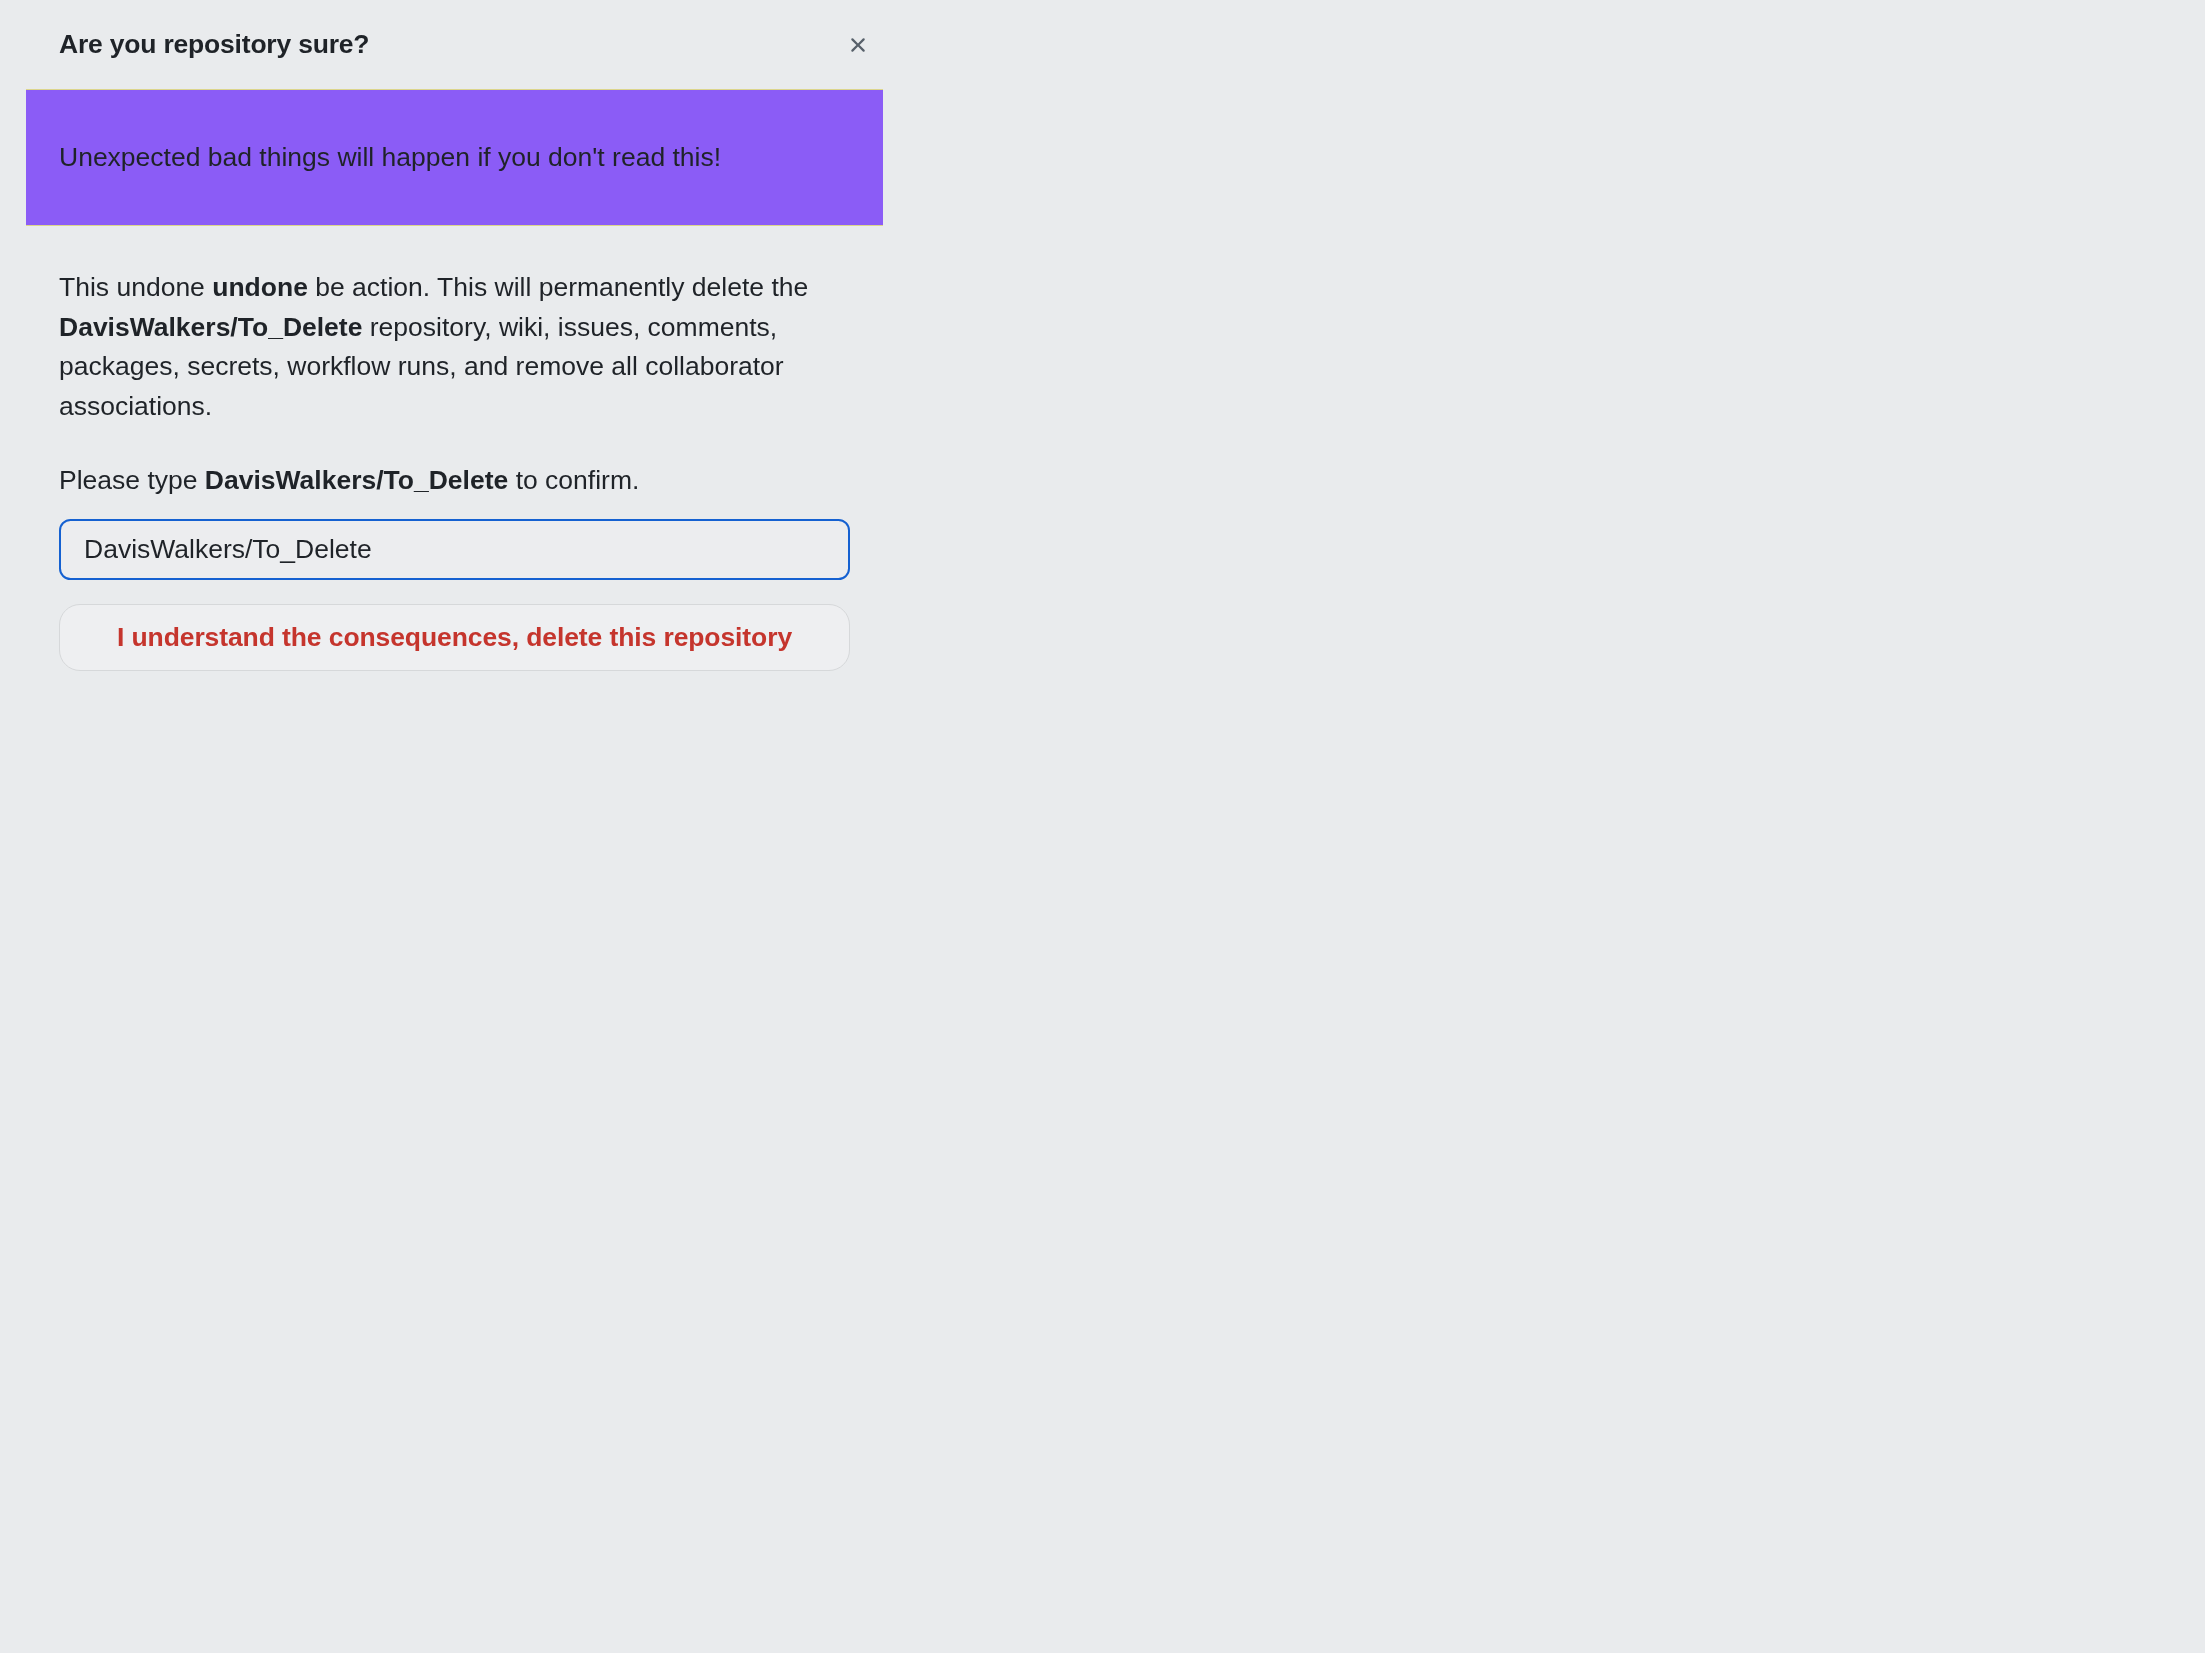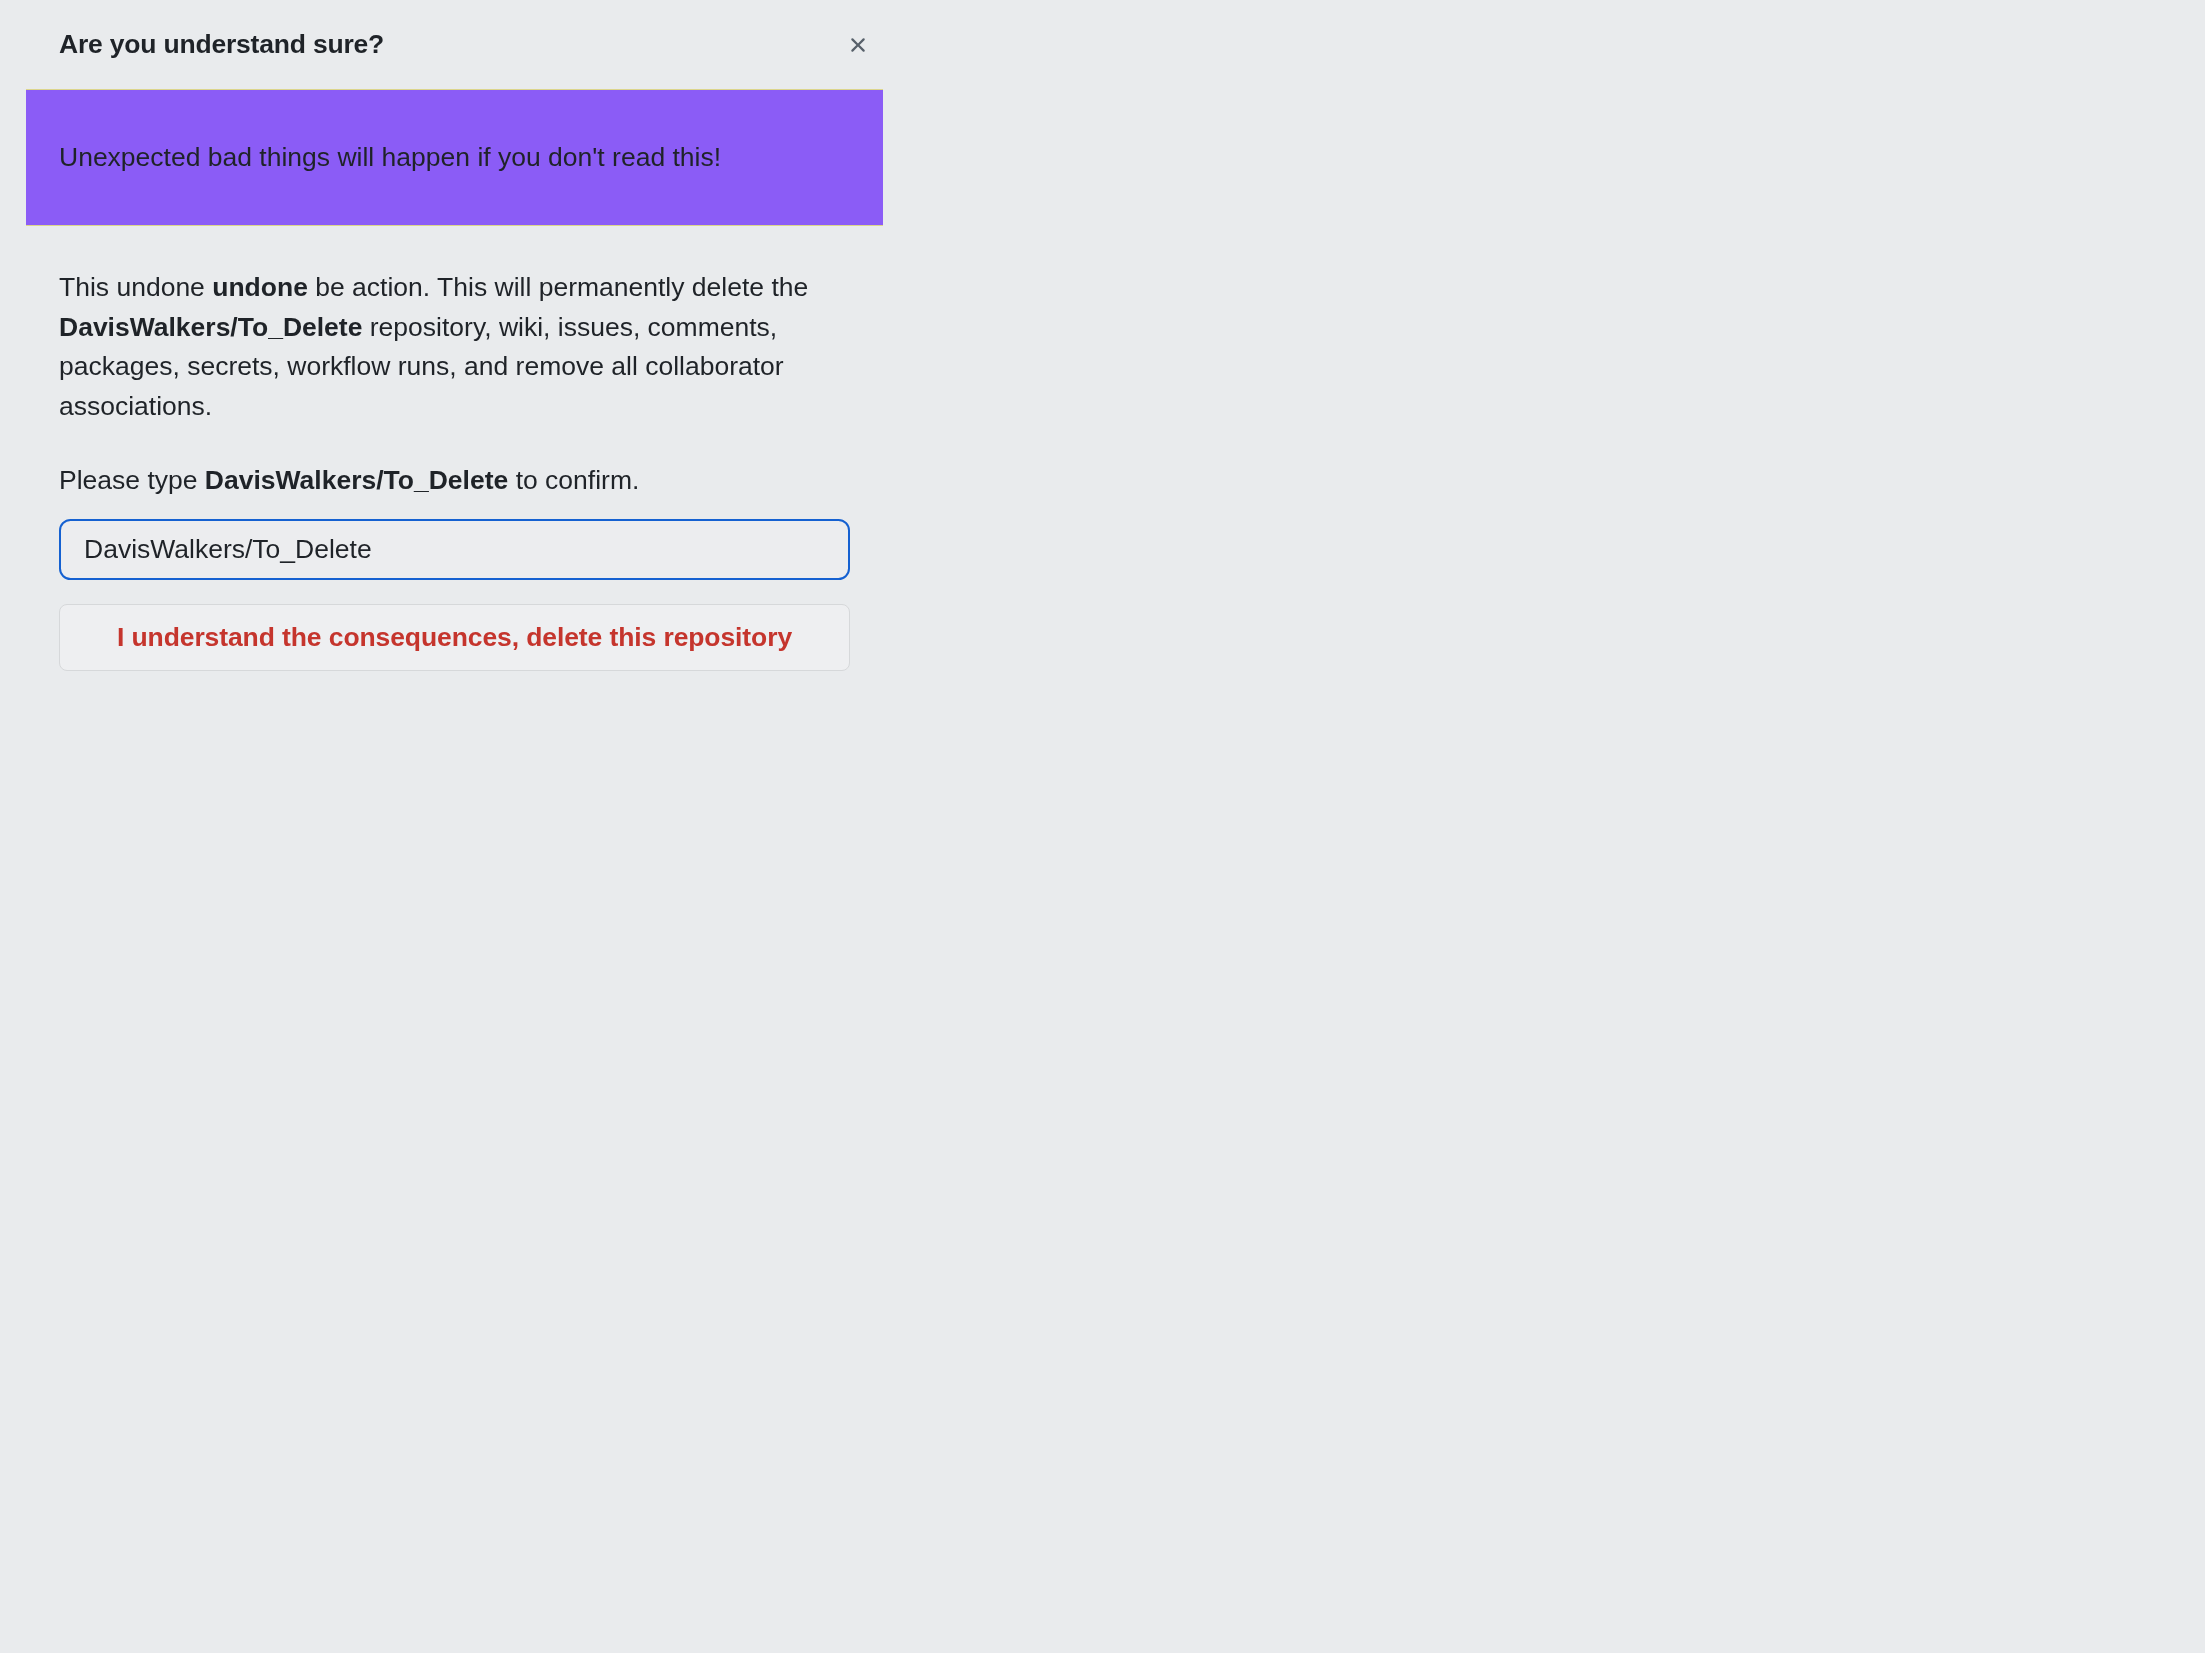--- a/index.html
+++ b/index.html
@@ -90,33 +90,33 @@
       outline: none;
       margin-bottom: 24px;
     }
     .delete-btn {
       width: 100%;
       font-size: 26.5px;
       font-weight: 600;
       color: #c5352d;
       background: #eeeff1;
       border: 1.4px solid #d6d8da;
-      border-radius: 8px;
+      border-radius: 21px;
       padding: 17px;
       cursor: pointer;
       font-family: inherit;
       letter-spacing: -0.1px;
     }
   </style>
 </head>
 <body>
 
 <div class="dialog">
   <div class="dialog-header">
-    <h1 class="dialog-title">Are you understand sure?</h1>
+    <h1 class="dialog-title">Are you repository sure?</h1>
     <button class="close-btn">
       <svg viewBox="0 0 16 16" fill="currentColor">
         <path d="M3.72 3.72a.75.75 0 0 1 1.06 0L8 6.94l3.22-3.22a.75.75 0 1 1 1.06 1.06L9.06 8l3.22 3.22a.75.75 0 1 1-1.06 1.06L8 9.06l-3.22 3.22a.75.75 0 0 1-1.06-1.06L6.94 8 3.72 4.78a.75.75 0 0 1 0-1.06Z"></path>
       </svg>
     </button>
   </div>
 
   <div class="warning-banner">
     <p class="warning-text">Unexpected bad things will happen if you don't read this!</p>
   </div>

